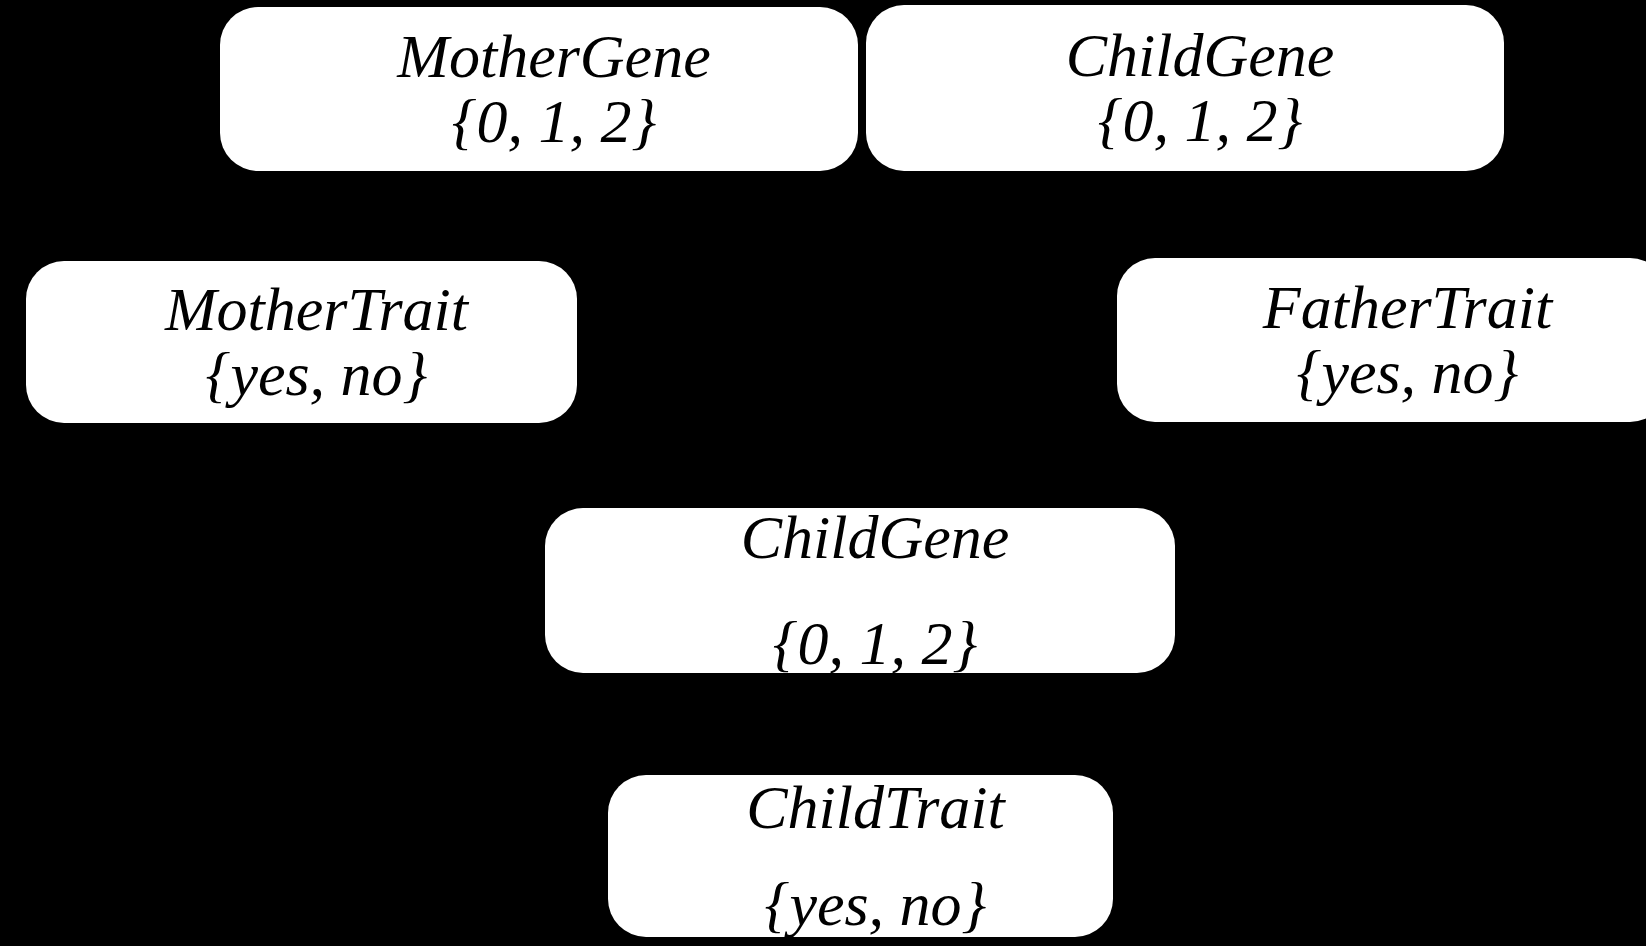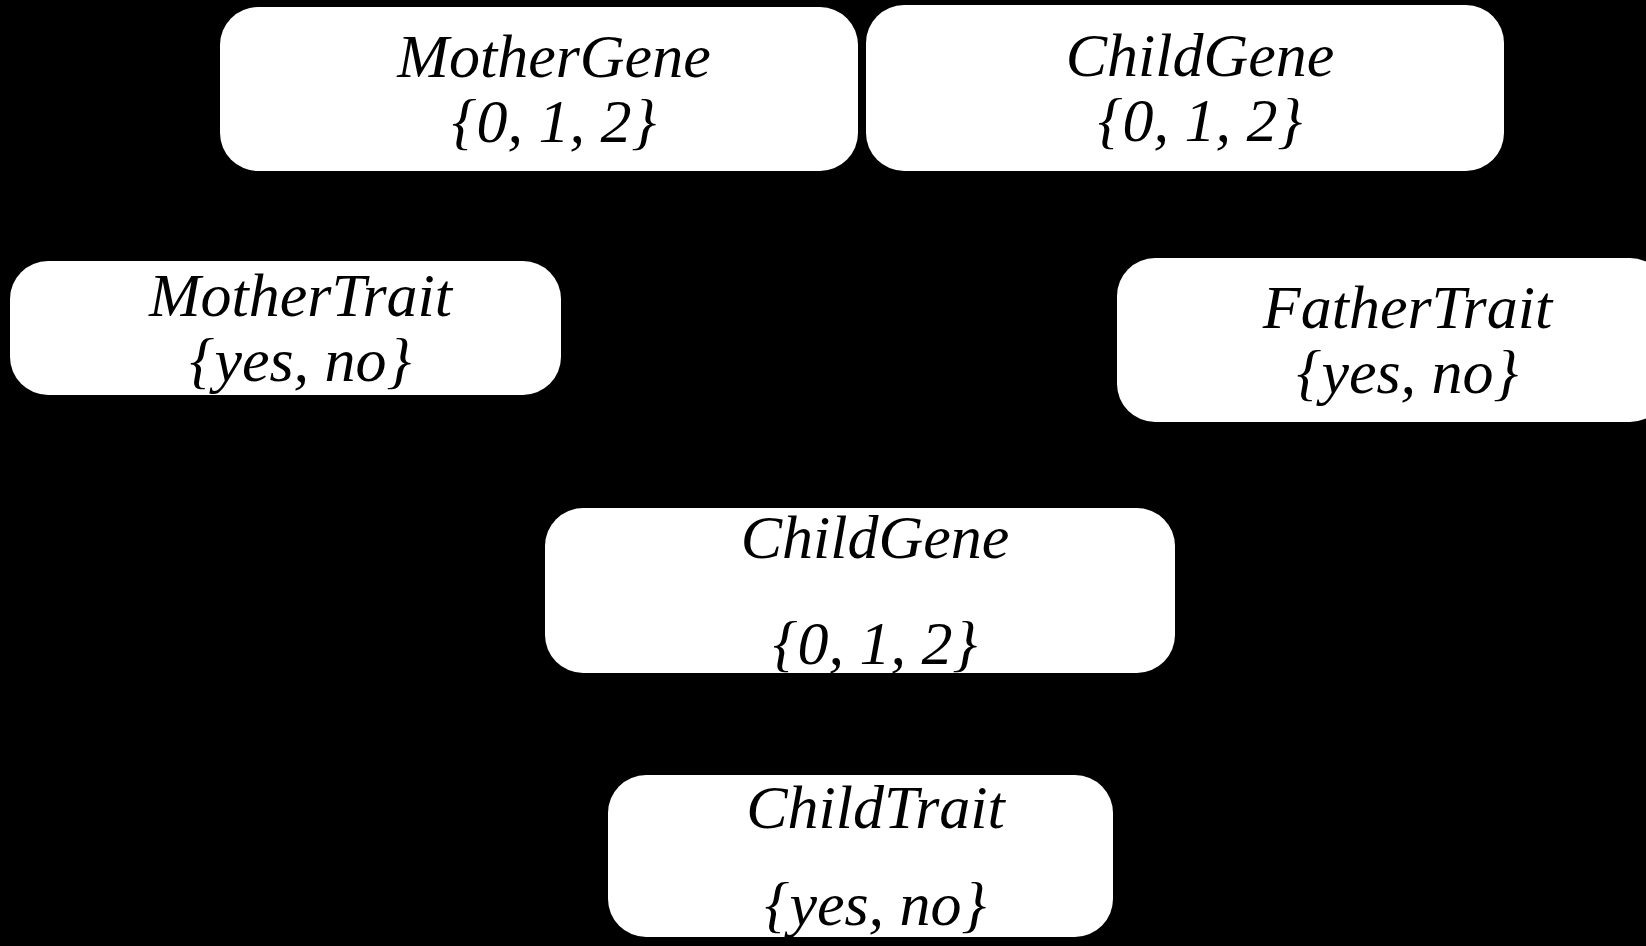--- a/index.html
+++ b/index.html
@@ -31,21 +31,21 @@
     white-space: nowrap;
     padding-left: 30px;
   }
   .node .node-label,
   .node .node-domain {
     display: block;
   }
   
   #node-mother-gene  { left: 220px;  top: 7px;   width: 608px; height: 164px; }
   #node-father-gene  { left: 866px;  top: 5px;   width: 608px; height: 166px; }
-  #node-mother-trait { left: 10px;   top: 261px; width: 521px; height: 134px; }
+  #node-mother-trait { left: 26px;   top: 261px; width: 521px; height: 162px; }
   #node-father-trait { left: 1117px; top: 258px; width: 521px; height: 164px; }
   #node-child-gene   { left: 545px;  top: 508px; width: 600px; height: 165px; gap: 40px; }
   #node-child-trait  { left: 608px;  top: 775px; width: 475px; height: 162px; gap: 32px; }
 </style>
 </head>
 <body>
 
 <div class="canvas">
 
   <div class="node" id="node-mother-gene">

